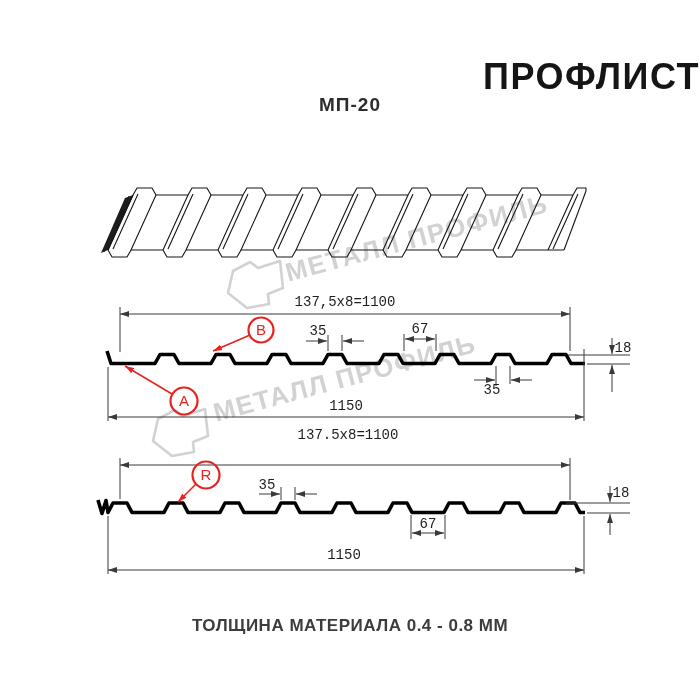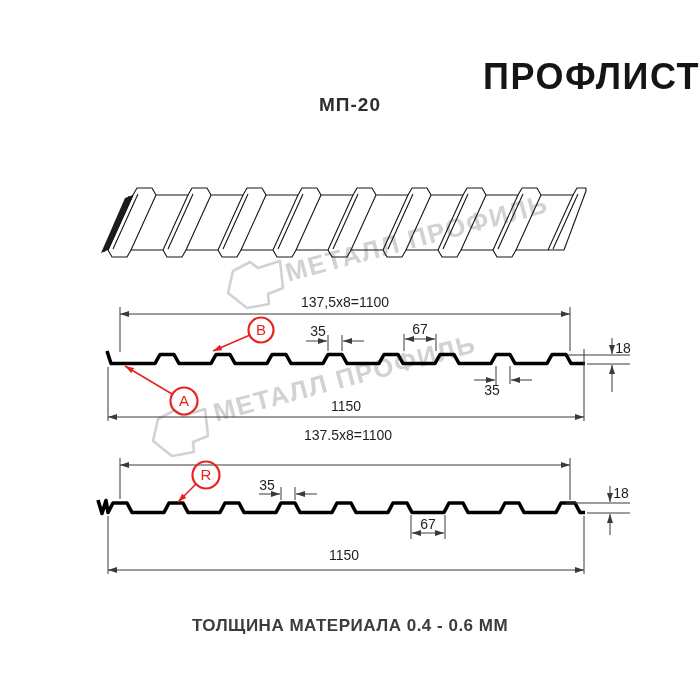--- a/index.html
+++ b/index.html
@@ -14,21 +14,21 @@
   .page-subtitle {
     position:absolute; left:0; top:94px; width:700px; text-align:center;
     font-size:19px; font-weight:bold; letter-spacing:1px; color:#2d2d2d; z-index:3;
   }
   .footer-note {
     position:absolute; left:0; top:616px; width:700px; text-align:center;
     font-size:17px; font-weight:bold; letter-spacing:0.5px; color:#3c3c3c; z-index:3;
   }
   .dim {
     position:absolute; transform:translate(-50%,-50%); font-size:14px;
-    color:#1e1e1e; white-space:nowrap; z-index:3;
+    color:#1e1e1e; white-space:nowrap; z-index:3;font-family:Liberation Mono, monospace;
   }
   .marker-letter {
     position:absolute; transform:translate(-50%,-52%); font-size:15px;
     color:#e8231f; z-index:3;
   }
   .wm-text {
     position:absolute; color:#d2d2d2; font-weight:bold; font-size:26px;
     letter-spacing:1.5px; white-space:nowrap; transform:rotate(-15deg);
     transform-origin:0 50%; z-index:1;
   }
@@ -188,13 +188,13 @@
 <div class="marker-letter" style="left:184px; top:401px;">А</div>
 <div class="marker-letter" style="left:261px; top:330px;">В</div>
 
 <div class="dim" style="left:348px; top:435px;">137.5x8=1100</div>
 <div class="dim" style="left:267px; top:485px;">35</div>
 <div class="dim" style="left:428px; top:524px;">67</div>
 <div class="dim" style="left:621px; top:493px;">18</div>
 <div class="dim" style="left:344px; top:555px;">1150</div>
 <div class="marker-letter" style="left:206px; top:475px;">R</div>
 
-<div class="footer-note">ТОЛЩИНА МАТЕРИАЛА 0.4 - 0.6 ММ</div>
+<div class="footer-note">ТОЛЩИНА МАТЕРИАЛА 0.4 - 0.8 ММ</div>
 
 </body></html>

